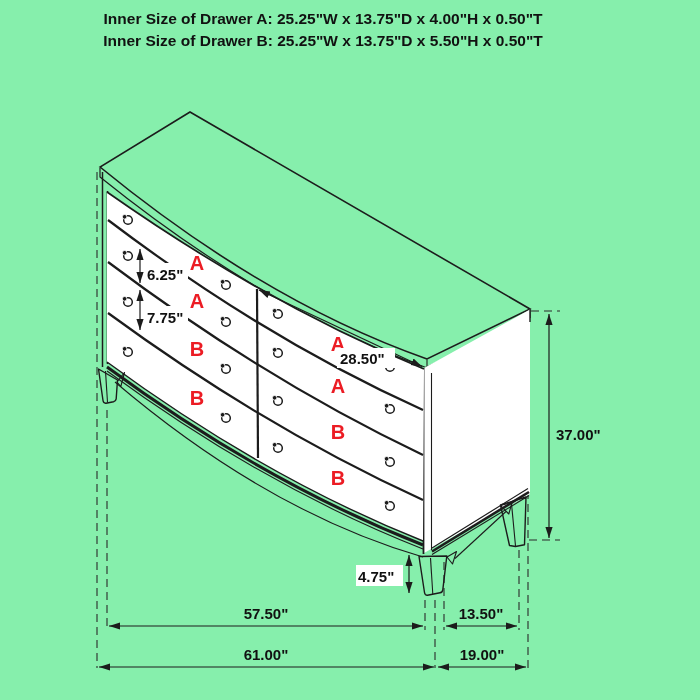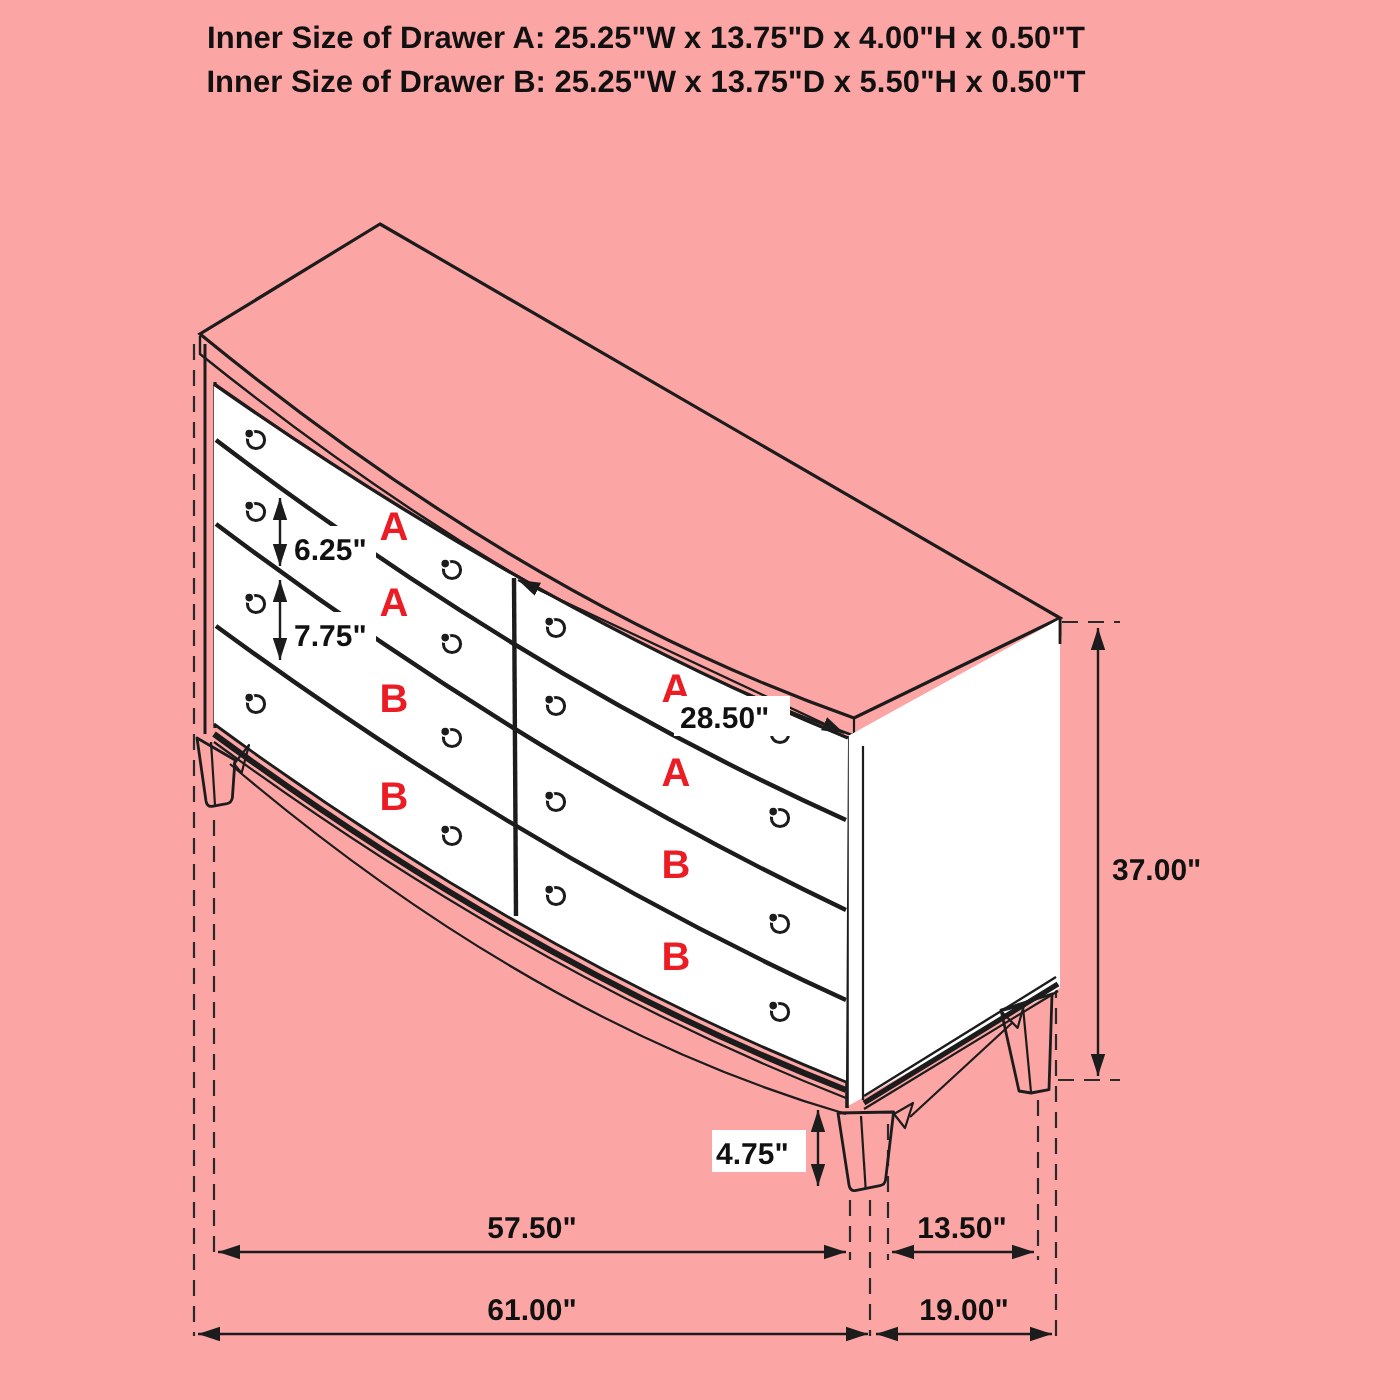--- a/index.html
+++ b/index.html
@@ -1,16 +1,16 @@
 <!DOCTYPE html>
 <html><head>
 <meta charset="utf-8">
 <style>
   html,body{margin:0;padding:0;background:#ffffff;}
-  .stage{position:relative;width:700px;height:700px;background:#fca5a5;overflow:hidden;
+  .stage{position:relative;width:700px;height:700px;background:#86efac;overflow:hidden;
          font-family:"Liberation Sans", sans-serif;}
   svg{position:absolute;left:0;top:0;}
   text{fill:#111;}
   .dimtxt{font-size:15px;font-weight:bold;}
   .redletter{font-size:20px;font-weight:bold;fill:#ec1c24;text-anchor:middle;}
   .titletxt{font-size:15.5px;font-weight:bold;text-anchor:middle;fill:#111;}
   .ln{stroke:#1c1c1c;fill:none;}
   .dash{stroke:#2a2a2a;stroke-width:1.1;fill:none;stroke-dasharray:8 5;}
   .dim{stroke:#1c1c1c;stroke-width:1.2;fill:none;}
   .whitebg{fill:#ffffff;stroke:none;}

